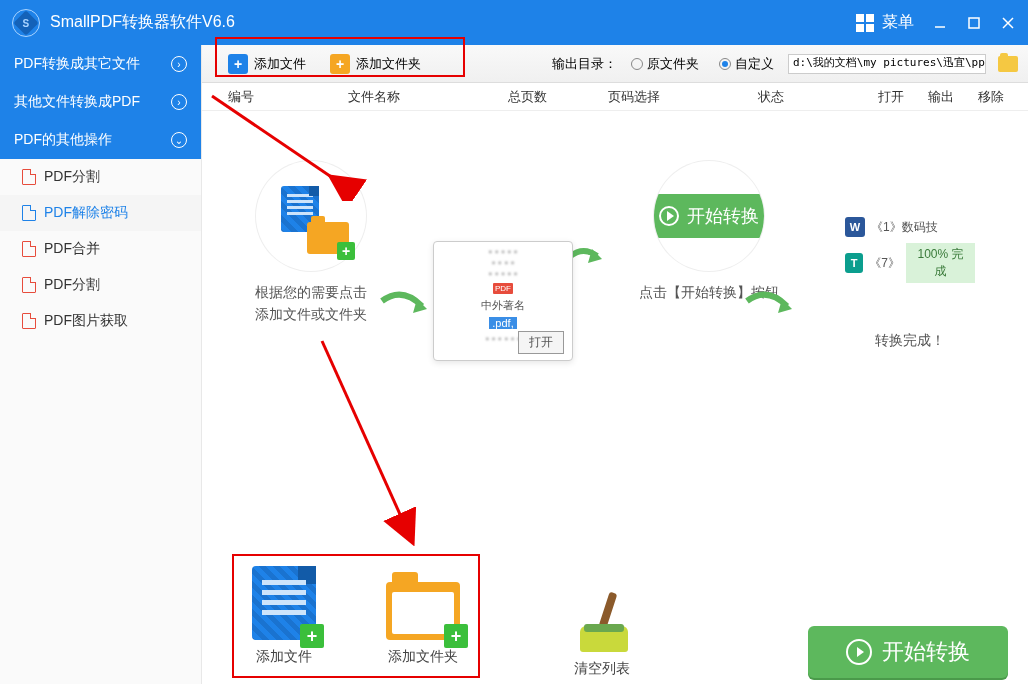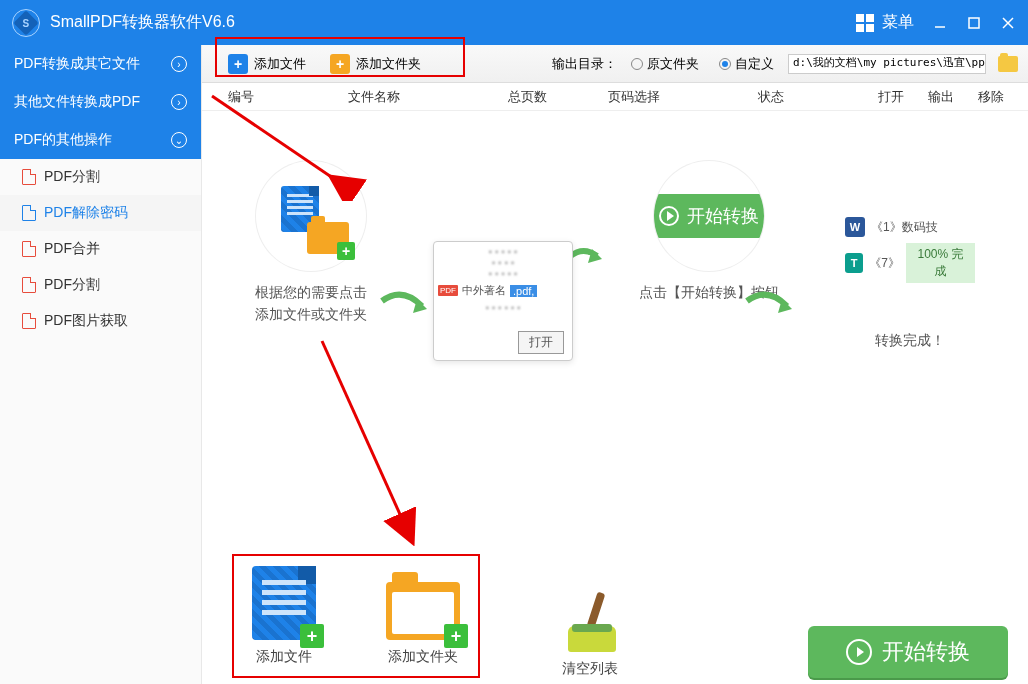--- a/index.html
+++ b/index.html
@@ -65,21 +65,21 @@
 .file-blue { position:absolute; left:0; top:0; width:38px; height:46px; background:#1e82e8; border-radius:3px; }
 .file-blue::before { content:''; position:absolute; left:6px; top:8px; right:6px; height:3px; background:#cde4fb; box-shadow:0 6px 0 #cde4fb,0 12px 0 #cde4fb,0 18px 0 #cde4fb; }
 .file-blue .corner{position:absolute;right:0;top:0;width:10px;height:10px;background:#125ba8;}
 .folder-orange { position:absolute; right:-8px; bottom:-8px; width:42px; height:32px; background:#f5a623; border-radius:3px; }
 .folder-orange::before { content:''; position:absolute; top:-6px; left:4px; width:14px; height:6px; background:#f5a623; border-radius:2px 2px 0 0; }
 .plus-badge { position:absolute; right:-14px; bottom:-14px; width:18px; height:18px; background:#3bbf3b; color:#fff; border-radius:2px; display:flex; align-items:center; justify-content:center; font-size:14px; font-weight:bold;}
 
 
 .mockwin { width:140px; height:120px; border:1px solid #ccc; background:#fff; border-radius:4px; padding:4px; font-size:11px; position:relative; box-shadow:0 2px 6px rgba(0,0,0,.1);}
 .mockwin .blur { filter:blur(1px); color:#aaa; font-size:10px;}
-.file-row { display:flex; align-items:center; gap:4px; margin:4px 0; }
+.file-row { display:flex; align-items:center; gap:4px; margin:4px 0;flex-direction:column; }
 .pdf-badge { background:#e74c3c; color:#fff; font-size:8px; padding:1px 2px; border-radius:1px;}
 .open-btn { border:1px solid #999; padding:2px 10px; background:#f5f5f5; position:absolute; right:8px; bottom:6px; font-size:12px;}
 
 
 .start-chip { width:150px; height:44px; background:#5db85d; color:#fff; display:flex; align-items:center; justify-content:center; gap:8px; font-size:18px; border-radius:2px;}
 .play { width:20px; height:20px; border:2px solid #fff; border-radius:50%; display:flex; align-items:center; justify-content:center;}
 .play::after{ content:''; width:0; height:0; border-left:7px solid #fff; border-top:5px solid transparent; border-bottom:5px solid transparent; margin-left:2px;}
 
 
 .results { width:130px; font-size:12px;}
@@ -100,21 +100,21 @@
 .big-action { display:flex; flex-direction:column; align-items:center; gap:8px; font-size:14px; color:#444; cursor:pointer;}
 .big-file { width:64px; height:74px; background:#1e82e8; border-radius:4px; position:relative; }
 .big-file::before { content:''; position:absolute; right:0; top:0; width:18px; height:18px; background:#125ba8; }
 .big-file::after { content:''; position:absolute; left:10px; top:14px; right:10px; height:5px; background:#cde4fb; box-shadow:0 10px 0 #cde4fb,0 20px 0 #cde4fb,0 30px 0 #cde4fb;}
 .bg-check { background-image:linear-gradient(45deg,#1e82e8 25%,#1a73d0 25%,#1a73d0 50%,#1e82e8 50%,#1e82e8 75%,#1a73d0 75%); background-size:14px 14px;}
 .big-folder { width:74px; height:58px; background:#f5a623; border-radius:4px; position:relative; margin-top:16px;}
 .big-folder::before { content:''; position:absolute; top:-10px; left:6px; width:26px; height:10px; background:#f5a623; border-radius:3px 3px 0 0; }
 .big-folder::after { content:''; position:absolute; left:6px; right:6px; top:10px; bottom:6px; background:#fff; border-radius:2px;}
 .plus2 { position:absolute; right:-8px; bottom:-8px; width:24px; height:24px; background:#3bbf3b; color:#fff; display:flex; align-items:center; justify-content:center; font-size:18px; font-weight:bold; border-radius:2px; z-index:2;}
 
-.broom { display:flex; flex-direction:column; align-items:center; gap:8px; font-size:14px; color:#444; cursor:pointer; margin-left:32px;}
+.broom { display:flex; flex-direction:column; align-items:center; gap:8px; font-size:14px; color:#444; cursor:pointer; margin-left:44px;}
 .broom-ico { width:52px; height:60px; position:relative;}
 .broom-ico .stick { position:absolute; width:8px; height:36px; background:#8b5a2b; left:28px; top:0; transform:rotate(18deg); border-radius:3px;}
 .broom-ico .brush { position:absolute; bottom:0; left:4px; width:48px; height:26px; background:#c9d93b; border-radius:6px 6px 3px 3px;}
 .broom-ico .band { position:absolute; bottom:20px; left:8px; width:40px; height:8px; background:#6aa84f; border-radius:3px;}
 
 .start-btn { margin-left:auto; width:200px; height:52px; background:#5db85d; color:#fff; border-radius:6px; display:flex; align-items:center; justify-content:center; gap:10px; font-size:22px; cursor:pointer; box-shadow:0 2px 0 #4a9a4a;}
 .start-btn .play { width:26px; height:26px;}
 
 </style>
 </head>

